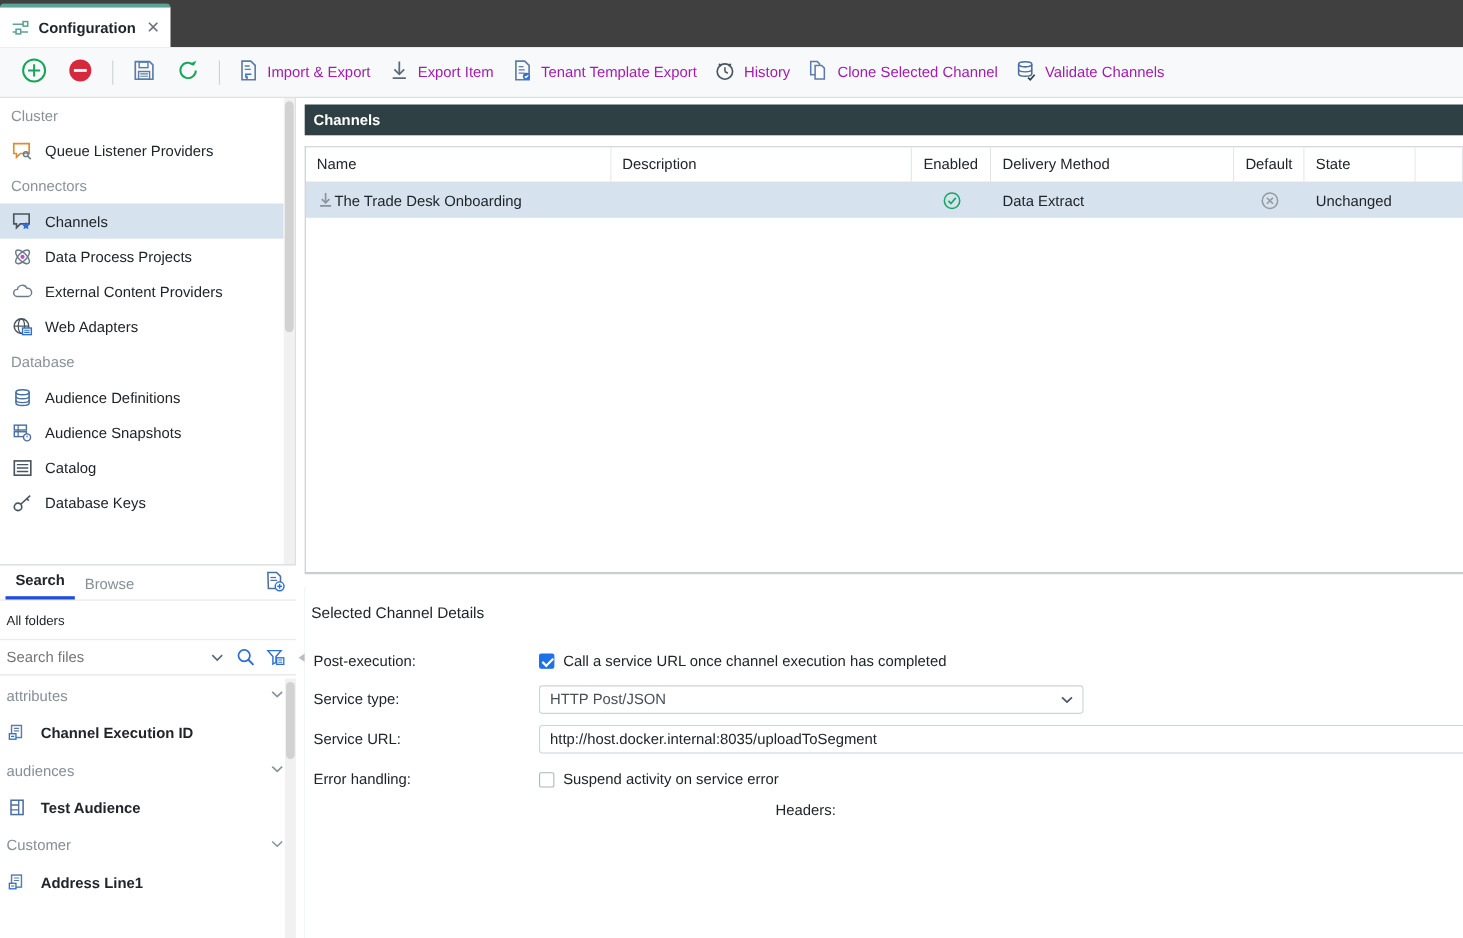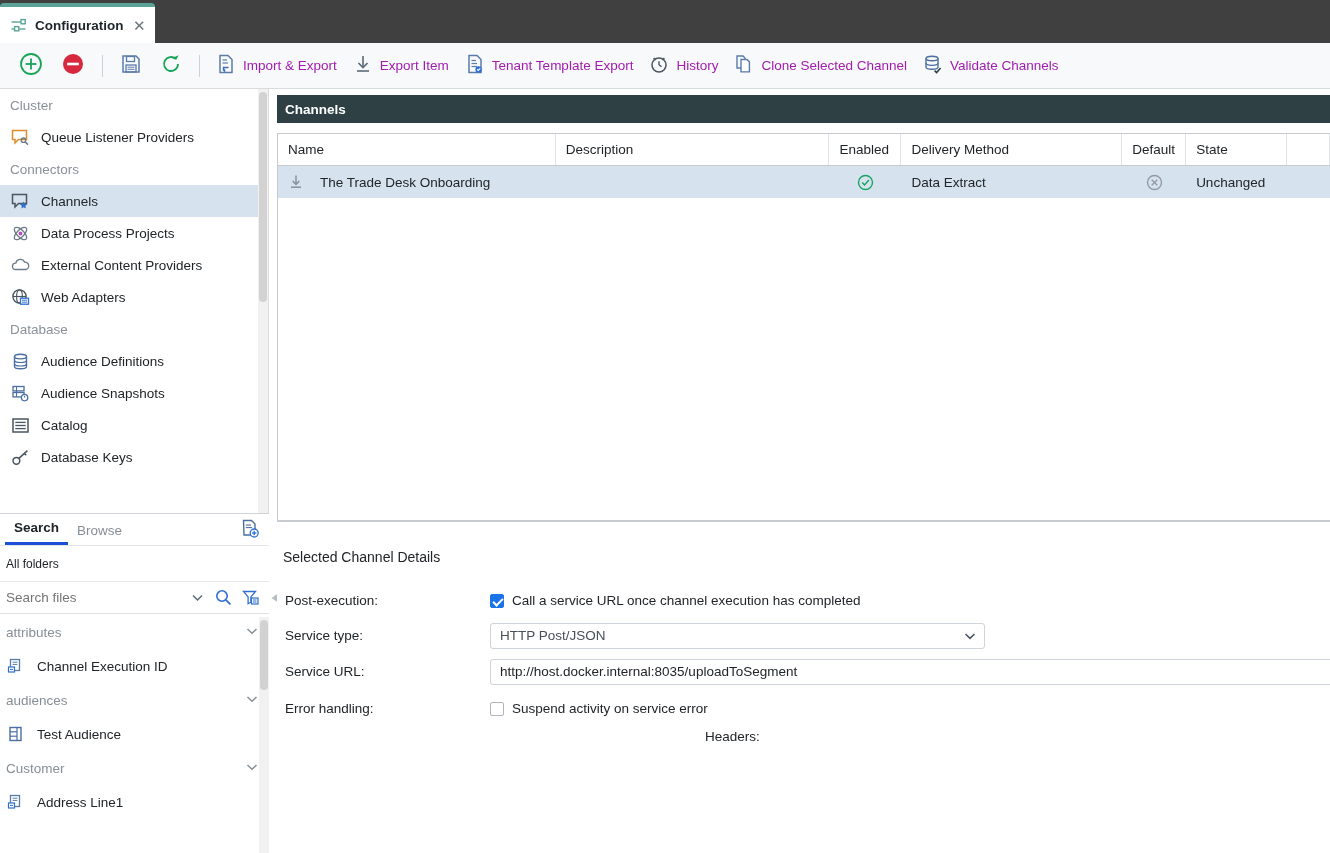--- a/index.html
+++ b/index.html
@@ -114,21 +114,21 @@
     flex: 1; border: none; outline: none; font-size: 13.5px;
     color: #868e96; font-family: Liberation Sans, sans-serif; background: transparent;
   }
   .sp-ctl { padding: 0 5px; cursor: pointer; display:flex; align-items:center; }
   .sp-group {
     display: flex; align-items: center; justify-content: space-between;
     padding: 10px 10px 9px 0px; font-size: 13.5px; color: #868e96;
   }
   .sp-item {
     display: flex; align-items: center; gap: 11px;
-    height: 32px; cursor: pointer; font-size: 13.5px; color: #212529;
+    height: 32px; cursor: pointer; font-size: 13.5px; color: #212529; font-weight: bold;
   }
   #sp-scrolltrack {
     position: absolute; left: 259px; top: 617px; width: 10px; height: 236px; background: #f1f1f1;
   }
   #sp-scrollthumb {
     position: absolute; left: 260px; top: 620px; width: 8px; height: 70px;
     background: #d2d2d2; border-radius: 4px;
   }
 
   
@@ -578,21 +578,21 @@
     <div class="grid-th" style="width:278px">Name</div>
     <div class="grid-th" style="width:274px">Description</div>
     <div class="grid-th" style="width:72px">Enabled</div>
     <div class="grid-th" style="width:221px">Delivery Method</div>
     <div class="grid-th" style="width:64px">Default</div>
     <div class="grid-th" style="width:101px">State</div>
     <div class="grid-th" style="width:43px"></div>
   </div>
 
   <div class="grid-row">
-    <div class="grid-td" style="width:278px; gap:16px;">
+    <div class="grid-td" style="width:278px; gap:0;">
       <span style="display:flex;">
         <svg width="16" height="16" viewBox="0 0 16 16">
           <line x1="8" y1="1.5" x2="8" y2="9.5" stroke="#8a9199" stroke-width="1.5"></line>
           <path d="M4.6 7 L8 10.4 L11.4 7" fill="none" stroke="#8a9199" stroke-width="1.5"></path>
           <line x1="3" y1="13.2" x2="13" y2="13.2" stroke="#8a9199" stroke-width="1.5"></line>
         </svg>
       </span>
       <span>The Trade Desk Onboarding</span>
     </div>
     <div class="grid-td" style="width:274px"></div>

